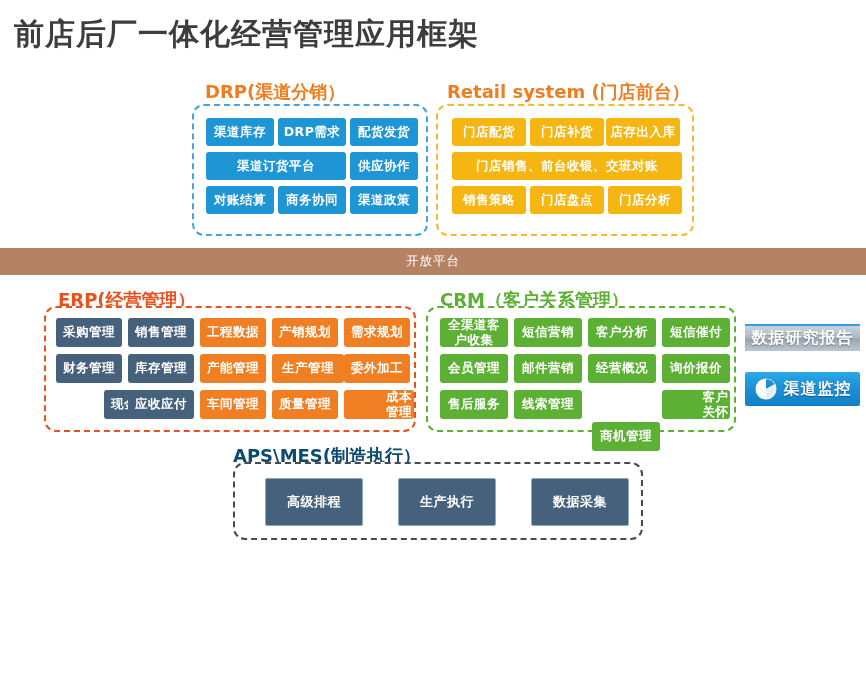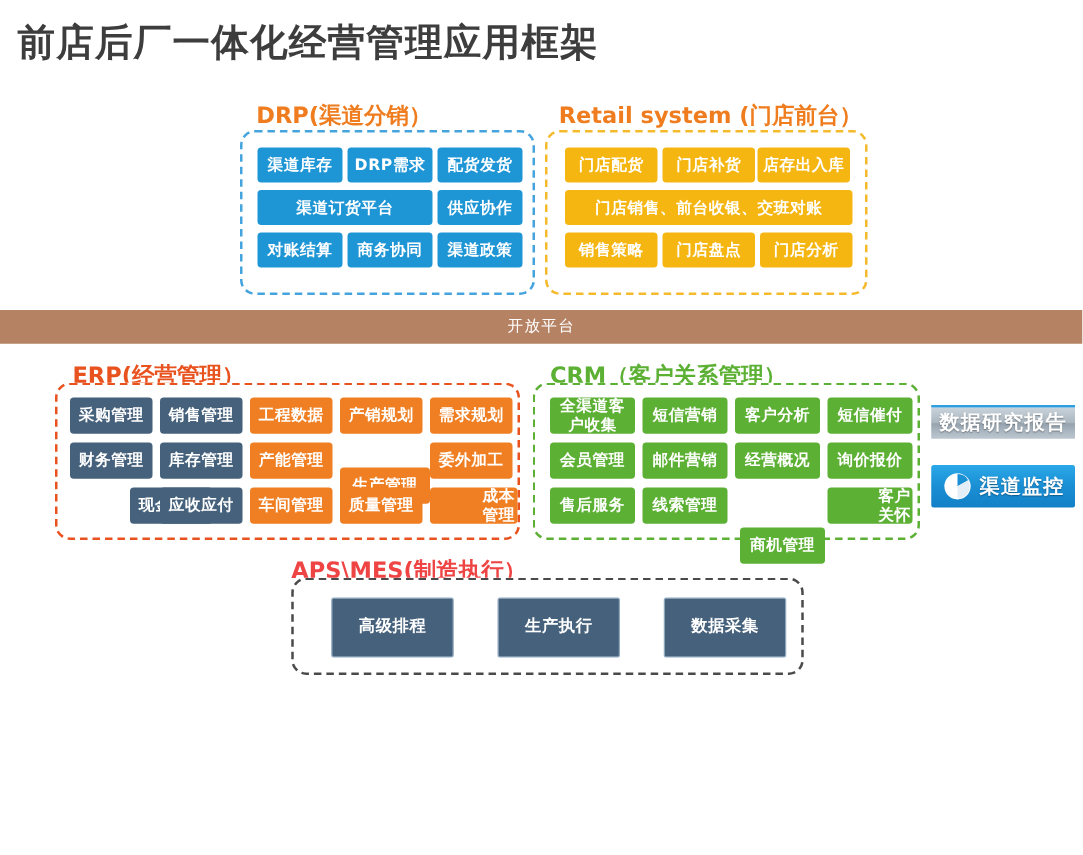--- a/index.html
+++ b/index.html
@@ -94,21 +94,21 @@
   .tile.slate  { background: #45617c; }
   .tile.orange { background: #ef7f22; }
 
   
   #crm-label   { color: #5cb034; left: 440px; top: 288px; }
   #crm-box     { left: 426px; top: 306px; width: 310px; height: 126px;
                  border-color: #5cb034; }
   .tile.green  { background: #5cb034; }
 
   
-  #aps-label   { color: #ef4444; left: 233px; top: 444px; }
+  #aps-label   { color: #0c4a6e; left: 233px; top: 444px; }
   #aps-box     { left: 233px; top: 462px; width: 410px; height: 78px;
                  border-color: #4a4a4a; }
   .tile.aps    { background: #45617c; border: 1px solid #8fa7bd; border-radius: 2px;
                  font-size: 13px; }
 
   
   .badge {
     position: absolute;
     box-sizing: border-box;
     display: flex;
@@ -167,21 +167,21 @@
 <div class="dashed-box" id="erp-box">
   <div class="tile slate" style="left:10px;  top:10px; width:66px; height:29px;">采购管理</div>
   <div class="tile slate" style="left:82px;  top:10px; width:66px; height:29px;">销售管理</div>
   <div class="tile orange" style="left:154px; top:10px; width:66px; height:29px;">工程数据</div>
   <div class="tile orange" style="left:226px; top:10px; width:66px; height:29px;">产销规划</div>
   <div class="tile orange" style="left:298px; top:10px; width:66px; height:29px;">需求规划</div>
 
   <div class="tile slate" style="left:10px;  top:46px; width:66px; height:29px;">财务管理</div>
   <div class="tile slate" style="left:82px;  top:46px; width:66px; height:29px;">库存管理</div>
   <div class="tile orange" style="left:154px; top:46px; width:66px; height:29px;">产能管理</div>
-  <div class="tile orange" style="left:226px; top:46px; width:72px; height:29px;margin-top:20px;">生产管理</div>
+  <div class="tile orange" style="left:226px; top:46px; width:72px; height:29px;">生产管理</div>
   <div class="tile orange" style="left:298px; top:46px; width:66px; height:29px;">委外加工</div>
 
   <div class="tile slate" style="left:10px;  top:82px; width:66px; height:29px;margin-left:48px;">现金银行</div>
   <div class="tile slate" style="left:82px;  top:82px; width:66px; height:29px;">应收应付</div>
   <div class="tile orange" style="left:154px; top:82px; width:66px; height:29px;">车间管理</div>
   <div class="tile orange" style="left:226px; top:82px; width:66px; height:29px;">质量管理</div>
   <div class="tile orange" style="left:298px; top:82px; width:70px; height:29px;padding-left:40px;">成本管理</div>
 </div>
 
 <div class="sect-label" id="crm-label">CRM（客户关系管理）</div>

